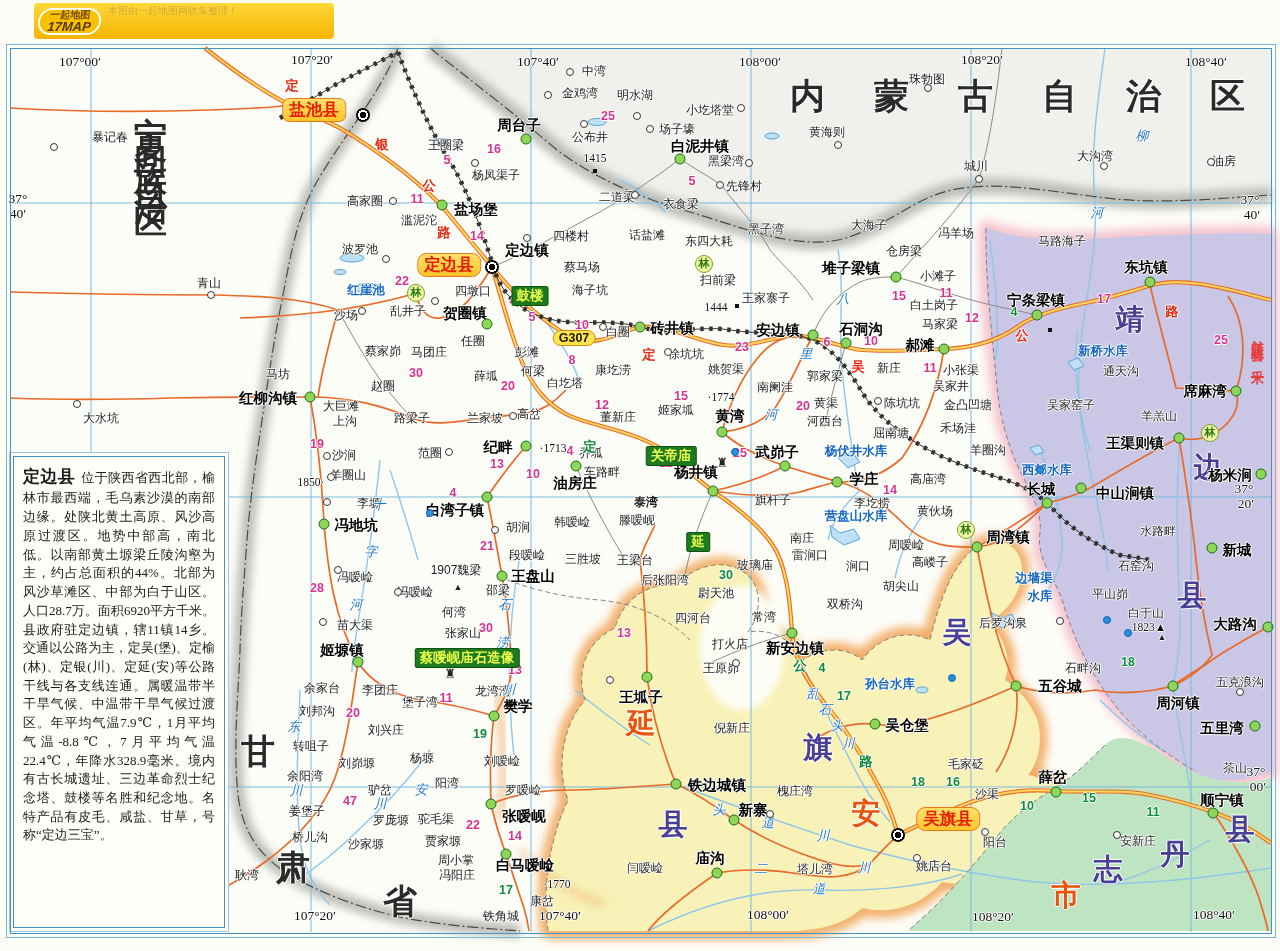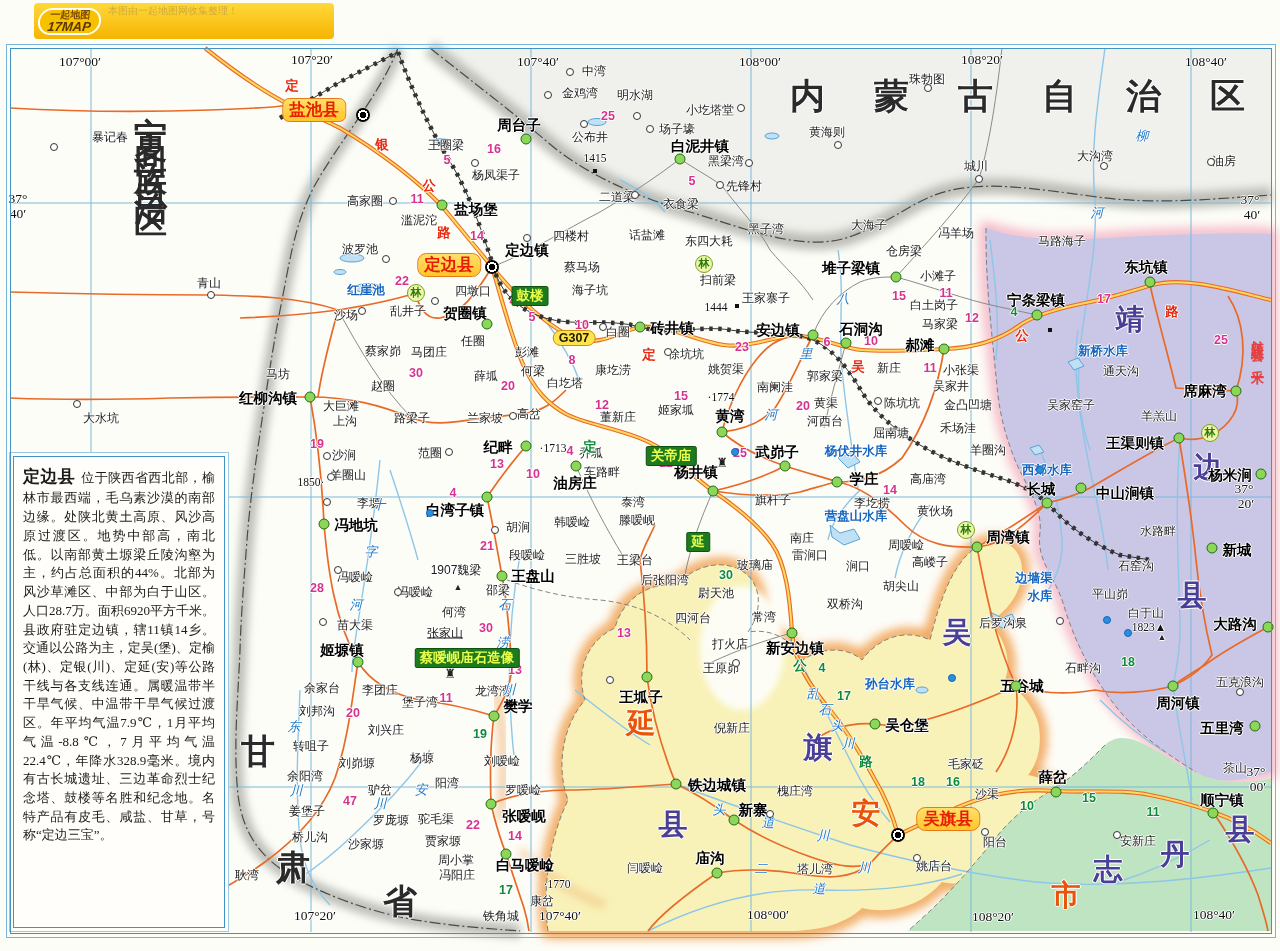--- a/index.html
+++ b/index.html
@@ -328,21 +328,21 @@
     <div class="lbl t" style="left: 524px; top: 816px;">张嗳岘</div>
     <div class="lbl t" style="left: 525px; top: 865px;">白马嗳崄</div>
     <div class="lbl t" style="left: 717px; top: 785px;">铁边城镇</div>
     <div class="lbl t" style="left: 753px; top: 810px;">新寨</div>
     <div class="lbl t" style="left: 710px; top: 858px;">庙沟</div>
     <div class="lbl t" style="left: 795px; top: 648px;">新安边镇</div>
     <div class="lbl t" style="left: 696px; top: 472px;">杨井镇</div>
     <div class="lbl t" style="left: 730px; top: 416px;">黄湾</div>
     <div class="lbl t" style="left: 777px; top: 452px;">武峁子</div>
     <div class="lbl t" style="left: 864px; top: 479px;">学庄</div>
-    <div class="lbl t" style="left: 982px; top: 686px; margin-left: 40px;">五谷城</div>
+    <div class="lbl t" style="left: 1020px; top: 686px; margin-left: 40px;">五谷城</div>
     <div class="lbl t" style="left: 1178px; top: 703px;">周河镇</div>
     <div class="lbl t" style="left: 1222px; top: 728px;">五里湾</div>
     <div class="lbl t" style="left: 1235px; top: 624px;">大路沟</div>
     <div class="lbl t" style="left: 1053px; top: 777px;">薛岔</div>
     <div class="lbl t" style="left: 1222px; top: 800px;">顺宁镇</div>
     <div class="lbl t" style="left: 907px; top: 725px;">吴仓堡</div>
     <div class="lbl t" style="left: 641px; top: 697px;">王坬子</div>
     <div class="lbl v" style="left: 594px; top: 71px;">中湾</div>
     <div class="lbl v" style="left: 580px; top: 93px;">金鸡湾</div>
     <div class="lbl v" style="left: 635px; top: 95px;">明水湖</div>
@@ -449,32 +449,32 @@
     <div class="lbl v" style="left: 928px; top: 479px;">高庙湾</div>
     <div class="lbl v" style="left: 872px; top: 503px;">李圪捞</div>
     <div class="lbl v" style="left: 935px; top: 511px;">黄伙场</div>
     <div class="lbl v" style="left: 906px; top: 545px;">周嗳崄</div>
     <div class="lbl v" style="left: 930px; top: 562px;">高嵝子</div>
     <div class="lbl v" style="left: 901px; top: 586px;">胡尖山</div>
     <div class="lbl v" style="left: 858px; top: 566px;">涧口</div>
     <div class="lbl v" style="left: 810px; top: 555px;">雷涧口</div>
     <div class="lbl v" style="left: 802px; top: 538px;">南庄</div>
     <div class="lbl v" style="left: 773px; top: 500px;">旗杆子</div>
-    <div class="lbl v" style="left: 633px; top: 502px;">泰湾</div>
+    <div class="lbl v" style="left: 646px; top: 502px; font-weight: bold;">泰湾</div>
     <div class="lbl v" style="left: 591px; top: 453px;">乔坬</div>
     <div class="lbl v" style="left: 602px; top: 472px;">车路畔</div>
     <div class="lbl v" style="left: 572px; top: 522px;">韩嗳崄</div>
     <div class="lbl v" style="left: 637px; top: 520px;">滕嗳岘</div>
     <div class="lbl v" style="left: 518px; top: 527px;">胡涧</div>
     <div class="lbl v" style="left: 527px; top: 555px;">段嗳崄</div>
     <div class="lbl v" style="left: 583px; top: 559px;">三胜坡</div>
     <div class="lbl v" style="left: 635px; top: 560px;">王梁台</div>
     <div class="lbl v" style="left: 498px; top: 590px;">邵梁</div>
     <div class="lbl v" style="left: 454px; top: 612px;">何湾</div>
-    <div class="lbl v" style="left: 445px; top: 633px; text-decoration: underline;">张家山</div>
+    <div class="lbl v" style="left: 463px; top: 633px;">张家山</div>
     <div class="lbl v" style="left: 355px; top: 625px;">苗大渠</div>
     <div class="lbl v" style="left: 430px; top: 453px;">范圈</div>
     <div class="lbl v" style="left: 344px; top: 455px;">沙涧</div>
     <div class="lbl v" style="left: 348px; top: 475px;">羊圈山</div>
     <div class="lbl v" style="left: 343px; top: 503px; margin-left: 26px;">李塬</div>
     <div class="lbl v" style="left: 355px; top: 577px;">冯嗳崄</div>
     <div class="lbl v" style="left: 415px; top: 592px;">冯嗳崄</div>
     <div class="lbl v" style="left: 456px; top: 570px;">1907魏梁</div>
     <div class="lbl v" style="left: 322px; top: 688px;">余家台</div>
     <div class="lbl v" style="left: 380px; top: 690px;">李团庄</div>

